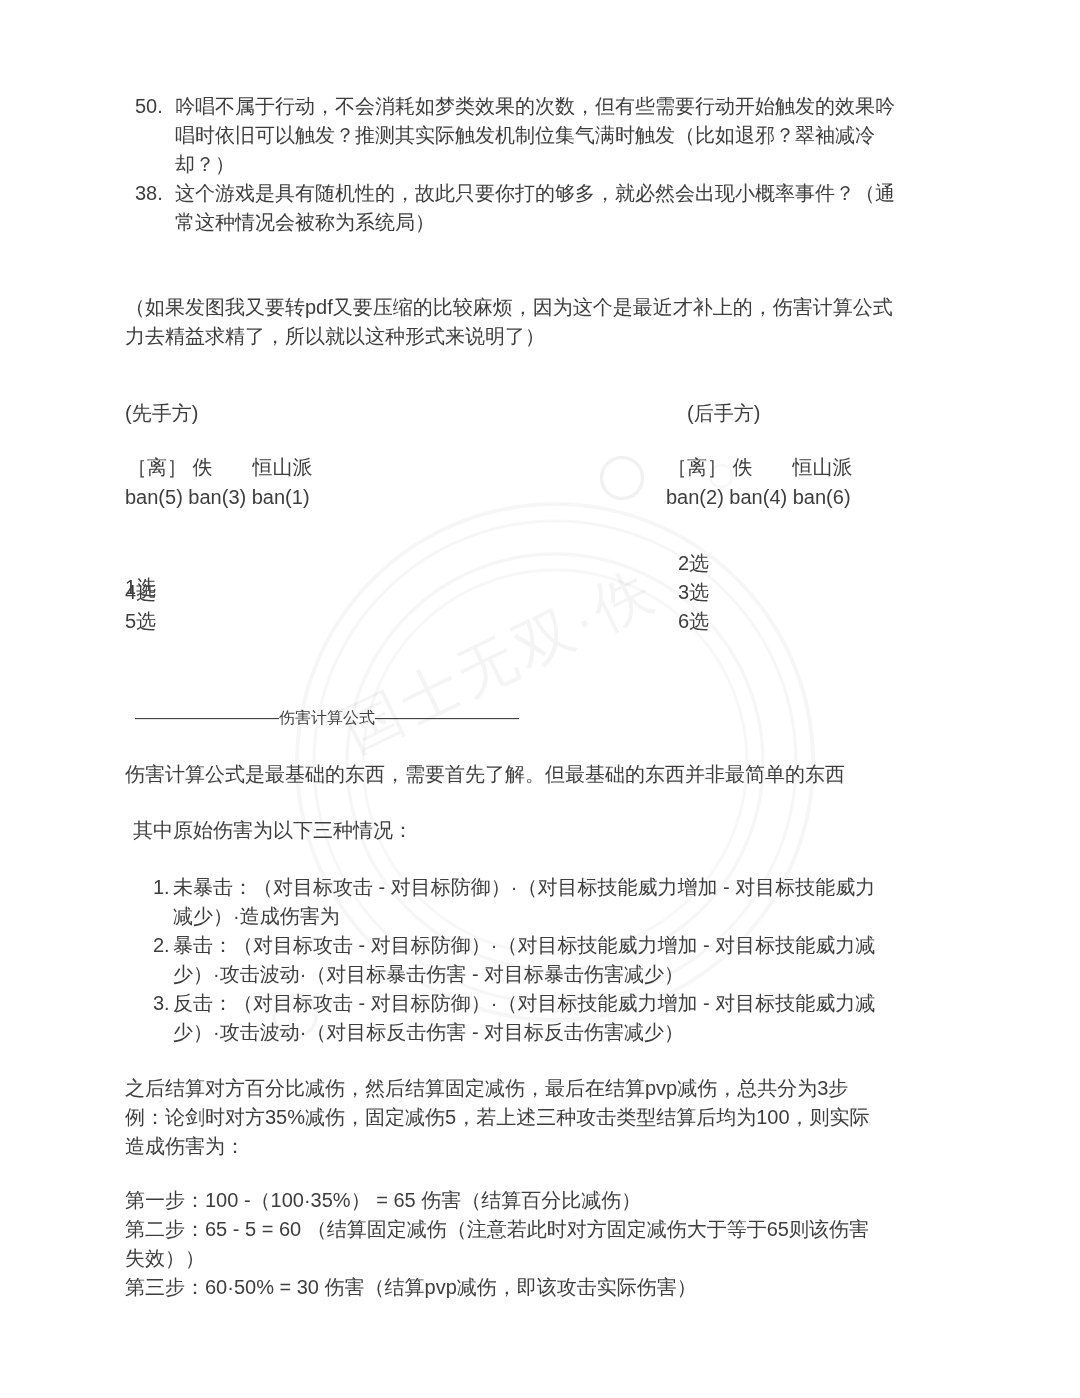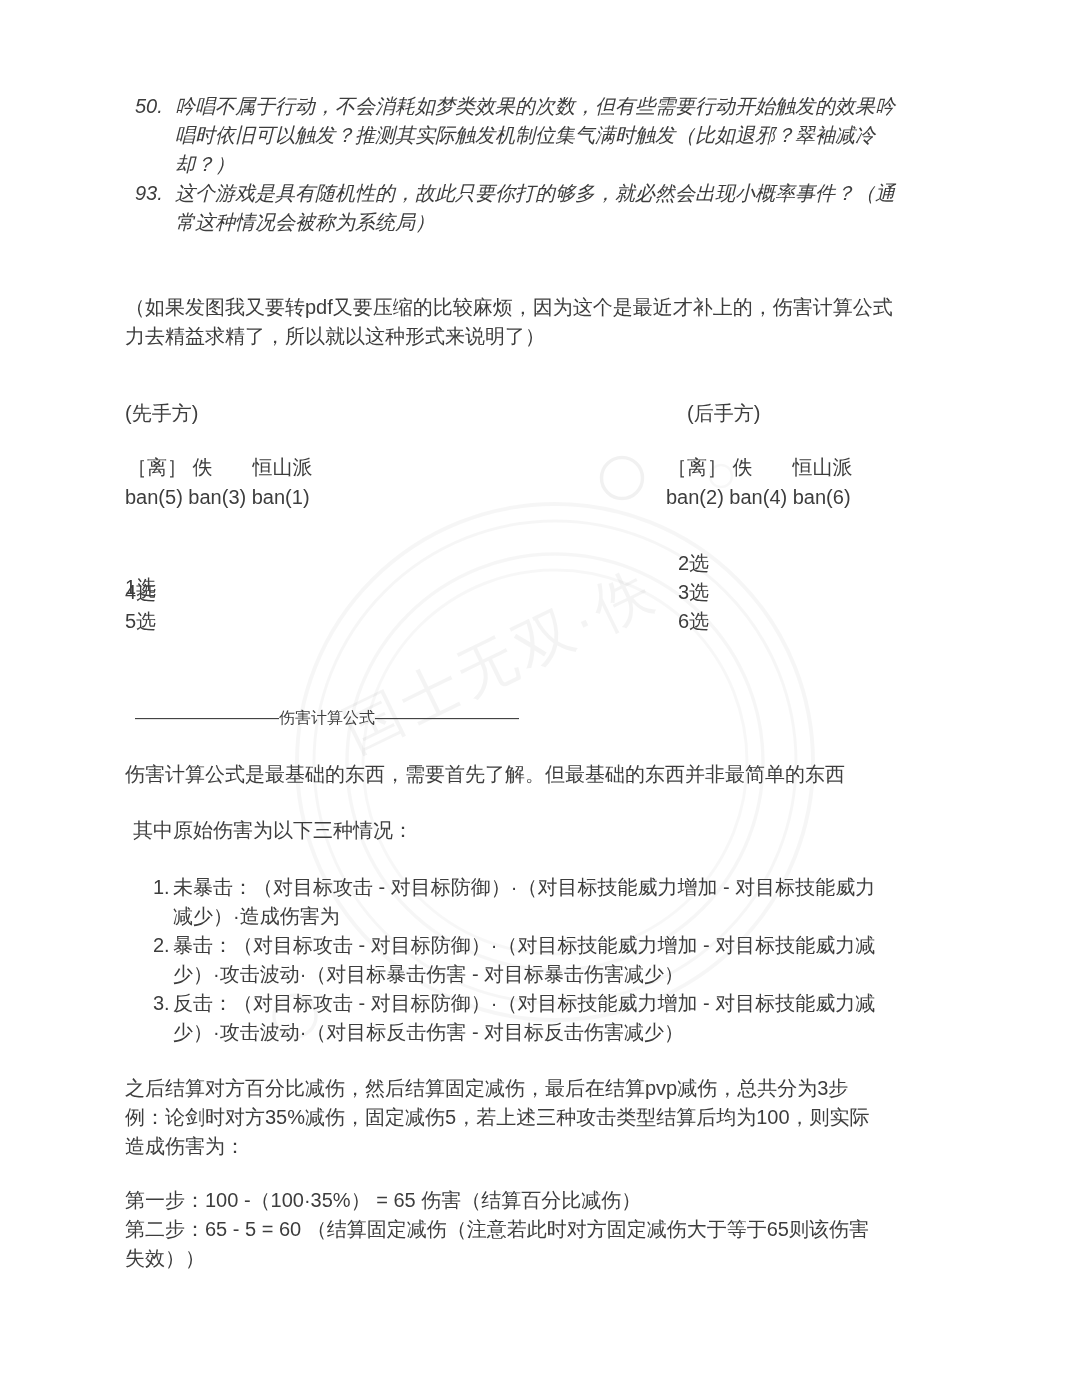--- a/index.html
+++ b/index.html
@@ -31,25 +31,25 @@
     <circle cx="555" cy="762" r="241" stroke-width="3" stroke-opacity="0.035"></circle>
     <circle cx="555" cy="762" r="208" stroke-width="3.5" stroke-opacity="0.035"></circle>
     <circle cx="555" cy="762" r="192" stroke-width="3" stroke-opacity="0.03"></circle>
     <circle cx="622" cy="478" r="20.5" stroke-width="3.5" stroke-opacity="0.055"></circle>
     <circle cx="721" cy="476" r="11" stroke-width="2.5" stroke-opacity="0.03"></circle>
     <circle cx="295" cy="1016" r="21" stroke-width="3.5" stroke-opacity="0.04"></circle>
   </g>
 </svg>
 <div class="wm-text">国士无双·佚</div>
 
-<div class="abs" style="left:135px;top:92px;font-style:italic;">
+<div class="abs" style="left:135px;top:92px;">
   <div class="line"><span class="num">50.</span><span>吟唱不属于行动，不会消耗如梦类效果的次数，但有些需要行动开始触发的效果吟</span></div>
   <div class="line"><span class="num"></span><span>唱时依旧可以触发？推测其实际触发机制位集气满时触发（比如退邪？翠袖减冷</span></div>
   <div class="line"><span class="num"></span><span>却？）</span></div>
-  <div class="line"><span class="num">93.</span><span>这个游戏是具有随机性的，故此只要你打的够多，就必然会出现小概率事件？（通</span></div>
+  <div class="line"><span class="num">38.</span><span>这个游戏是具有随机性的，故此只要你打的够多，就必然会出现小概率事件？（通</span></div>
   <div class="line"><span class="num"></span><span>常这种情况会被称为系统局）</span></div>
 </div>
 
 <div class="abs" style="left:125px;top:293px;">
   <div class="line">（如果发图我又要转pdf又要压缩的比较麻烦，因为这个是最近才补上的，伤害计算公式</div>
   <div class="line">力去精益求精了，所以就以这种形式来说明了）</div>
 </div>
 
 <div class="abs line" style="left:125px;top:399px;">(先手方)</div>
 <div class="abs line" style="left:687px;top:399px;">(后手方)</div>
@@ -86,13 +86,14 @@
 <div class="abs" style="left:125px;top:1074px;">
   <div class="line">之后结算对方百分比减伤，然后结算固定减伤，最后在结算pvp减伤，总共分为3步</div>
   <div class="line">例：论剑时对方35%减伤，固定减伤5，若上述三种攻击类型结算后均为100，则实际</div>
   <div class="line">造成伤害为：</div>
 </div>
 
 <div class="abs" style="left:125px;top:1186px;">
   <div class="line">第一步：100 -（100·35%） = 65 伤害（结算百分比减伤）</div>
   <div class="line">第二步：65 - 5 = 60 （结算固定减伤（注意若此时对方固定减伤大于等于65则该伤害</div>
   <div class="line">失效））</div>
+  <div class="line">第三步：60·50% = 30 伤害（结算pvp减伤，即该攻击实际伤害）</div>
 </div>
 
 </body></html>

